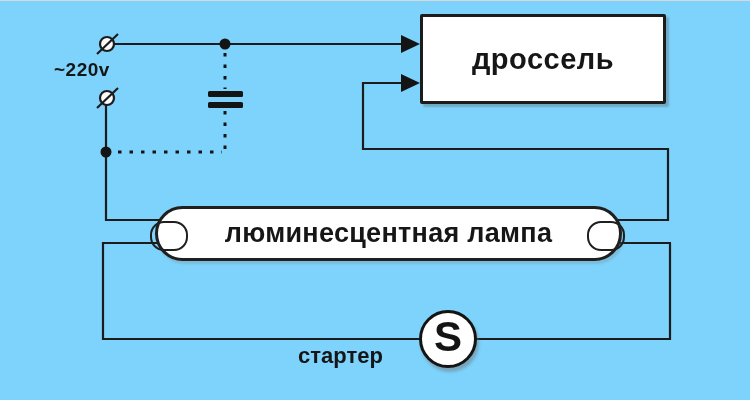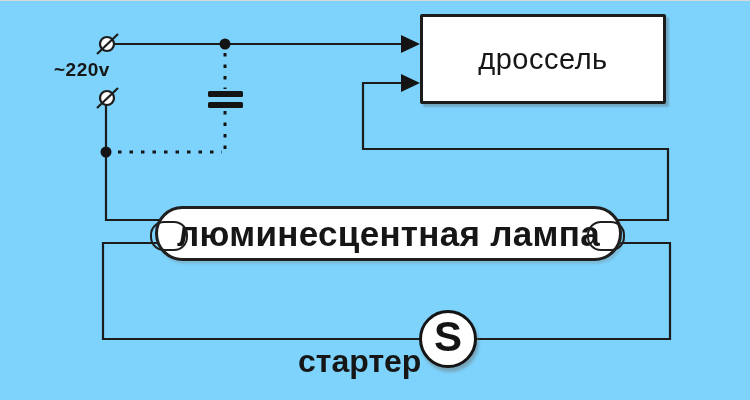--- a/index.html
+++ b/index.html
@@ -35,37 +35,37 @@
     width: 240px; height: 84px;
     background: #ffffff;
     border: 3px solid #1c1c1c;
     border-radius: 2px;
     box-shadow: 3px 3px 2px rgba(90,90,90,0.35);
     display: flex; align-items: center; justify-content: center;
     z-index: 3;
   }
   .ballast-label {
     font-size: 29px;
-    font-weight: 400;
+    font-weight: 700;
     color: #161616;
     letter-spacing: 0.5px;
   }
   .lamp-body {
     position: absolute;
     left: 155px; top: 205px;
     width: 461px; height: 49px;
     background: #ffffff;
     border: 3px solid #1f1f1f;
     border-radius: 28px;
     box-shadow: 2px 3px 2px rgba(120,120,120,0.25);
     display: flex; align-items: center; justify-content: center;
     z-index: 3;
   }
   .lamp-label {
-    font-size: 35px;
+    font-size: 27px;
     font-weight: 700;
     color: #161616;
     letter-spacing: 0.3px;
   }
   .electrode {
     position: absolute;
     top: 220px;
     width: 34px; height: 26px;
     border: 2.5px solid #1f1f1f;
     border-radius: 14px;
@@ -88,22 +88,22 @@
   .starter-symbol {
     font-size: 42px;
     font-weight: 700;
     color: #141414;
     line-height: 1;
     transform: translateY(-2px);
   }
   .starter-label {
     left: 298px; top: 342px;
     width: 116px;
-    text-align: center;
-    font-size: 32px;
+    text-align: left;
+    font-size: 22px;
     z-index: 6;
   }
 </style>
 </head>
 <body>
 
 <div class="stage">
 
   <svg class="wiring" width="750" height="400" viewBox="0 0 750 400">
     <g stroke="#1c1c1c" stroke-width="2.2" fill="none">

